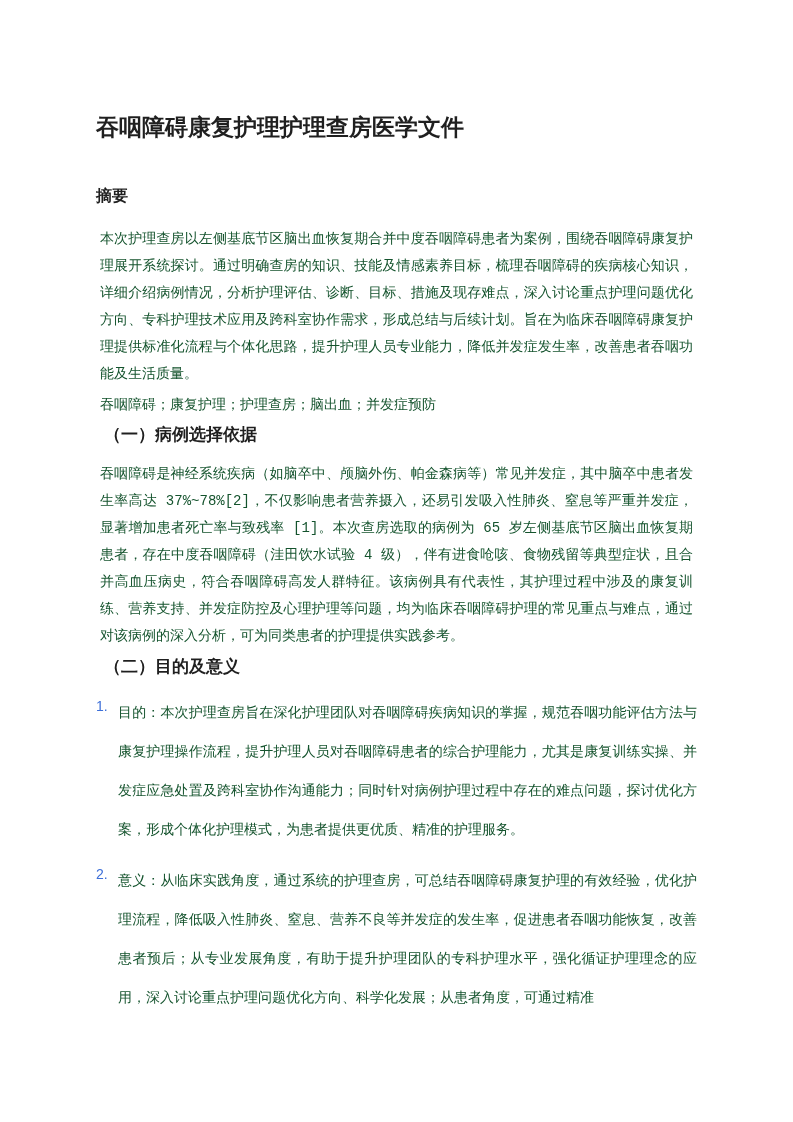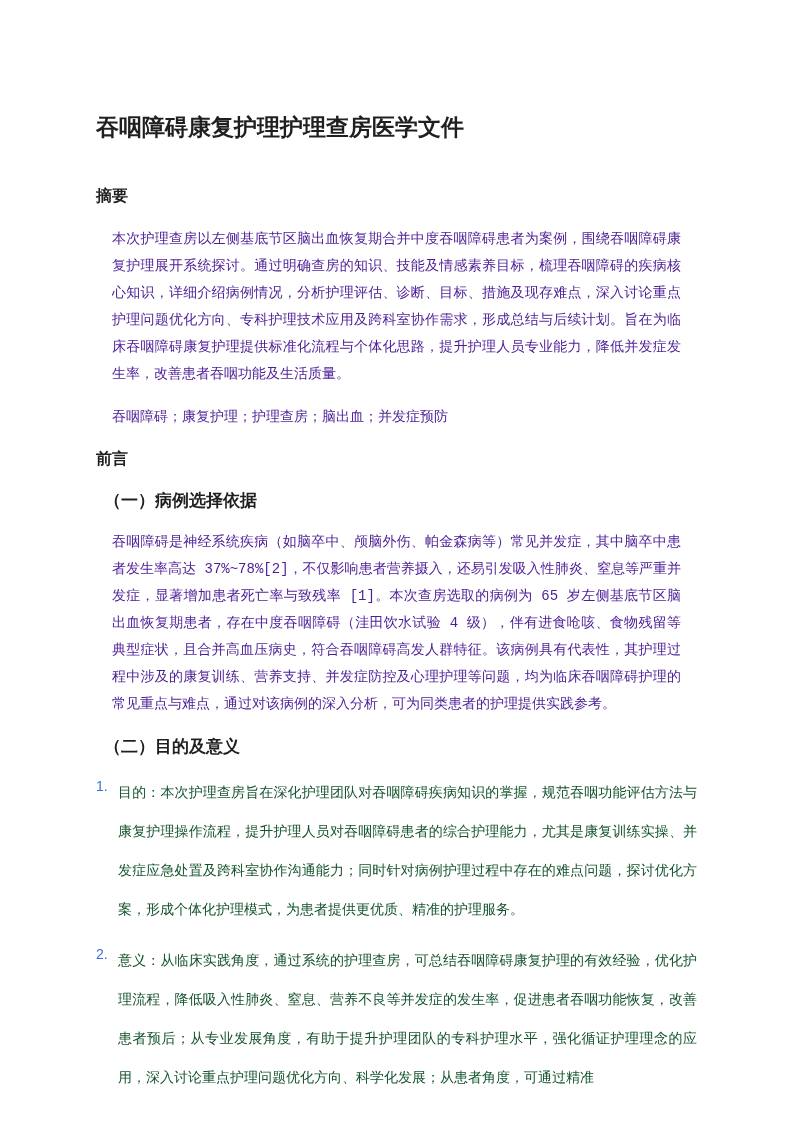--- a/index.html
+++ b/index.html
@@ -38,23 +38,23 @@
   h3.subsec {
     font-size: 17px;
     font-weight: 700;
     line-height: 25px;
     margin: 0 0 14px 8px;
     color: #1f1f1f;
   }
   p.body-text {
     font-size: 14px;
     line-height: 27px;
-    margin: 16px;
+    margin: 4px;
     text-align: justify;
-    color: #4c1d95;
+    color: #14532d;
   }
   .mb-abstract { margin-bottom: 26px; }
   .mb-keywords { margin-bottom: 34px; }
   .mb-preface  { margin-bottom: 26px; }
   .mb-case     { margin-bottom: 18px; font-family: Liberation Mono, monospace; }
   .num-list {
     margin: 0;
     padding: 0;
     list-style: none;
   }
@@ -86,21 +86,20 @@
 
   <h1 class="doc-title">吞咽障碍康复护理护理查房医学文件</h1>
 
   <h2 class="sec">摘要</h2>
 
   <p class="body-text mb-abstract">本次护理查房以左侧基底节区脑出血恢复期合并中度吞咽障碍患者为案例，围绕吞咽障碍康复护理展开系统探讨。通过明确查房的知识、技能及情感素养目标，梳理吞咽障碍的疾病核心知识，详细介绍病例情况，分析护理评估、诊断、目标、措施及现存难点，深入讨论重点护理问题优化方向、专科护理技术应用及跨科室协作需求，形成总结与后续计划。旨在为临床吞咽障碍康复护理提供标准化流程与个体化思路，提升护理人员专业能力，降低并发症发生率，改善患者吞咽功能及生活质量。</p>
 
 
   <p class="body-text mb-keywords">吞咽障碍；康复护理；护理查房；脑出血；并发症预防</p>
 
-  <h2 class="sec mb-preface">前言</h2>
 
   <h3 class="subsec">（一）病例选择依据</h3>
 
   <p class="body-text mb-case">吞咽障碍是神经系统疾病（如脑卒中、颅脑外伤、帕金森病等）常见并发症，其中脑卒中患者发生率高达 37%~78%[2]，不仅影响患者营养摄入，还易引发吸入性肺炎、窒息等严重并发症，显著增加患者死亡率与致残率 [1]。本次查房选取的病例为 65 岁左侧基底节区脑出血恢复期患者，存在中度吞咽障碍（洼田饮水试验 4 级），伴有进食呛咳、食物残留等典型症状，且合并高血压病史，符合吞咽障碍高发人群特征。该病例具有代表性，其护理过程中涉及的康复训练、营养支持、并发症防控及心理护理等问题，均为临床吞咽障碍护理的常见重点与难点，通过对该病例的深入分析，可为同类患者的护理提供实践参考。</p>
 
   <h3 class="subsec">（二）目的及意义</h3>
 
   <ol class="num-list">
     <li class="num-item">
       <span class="num-marker">1.</span>

